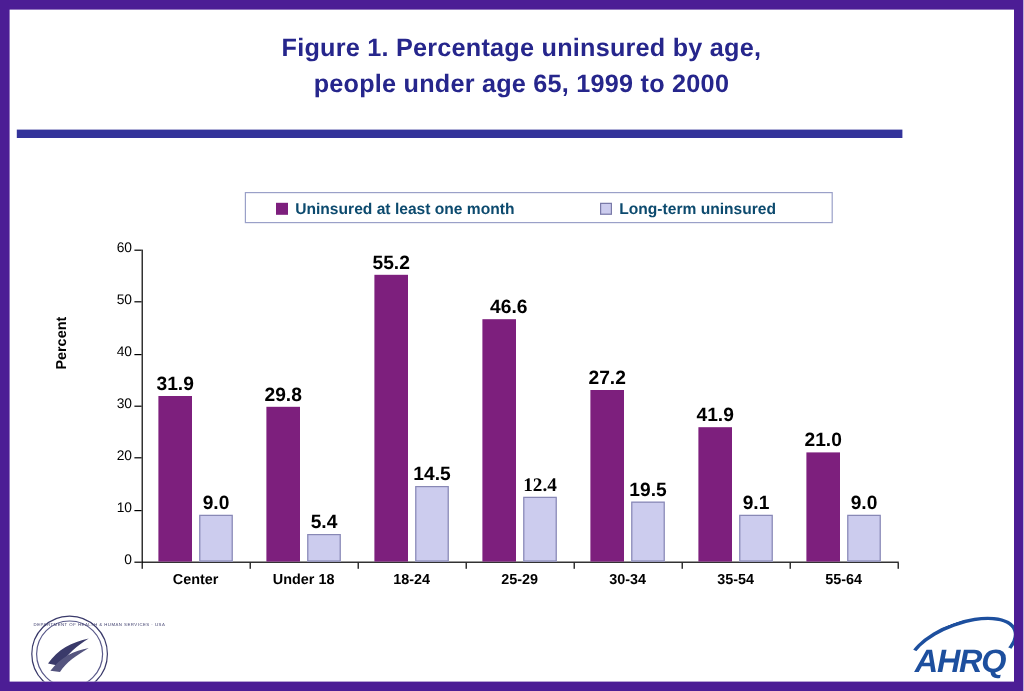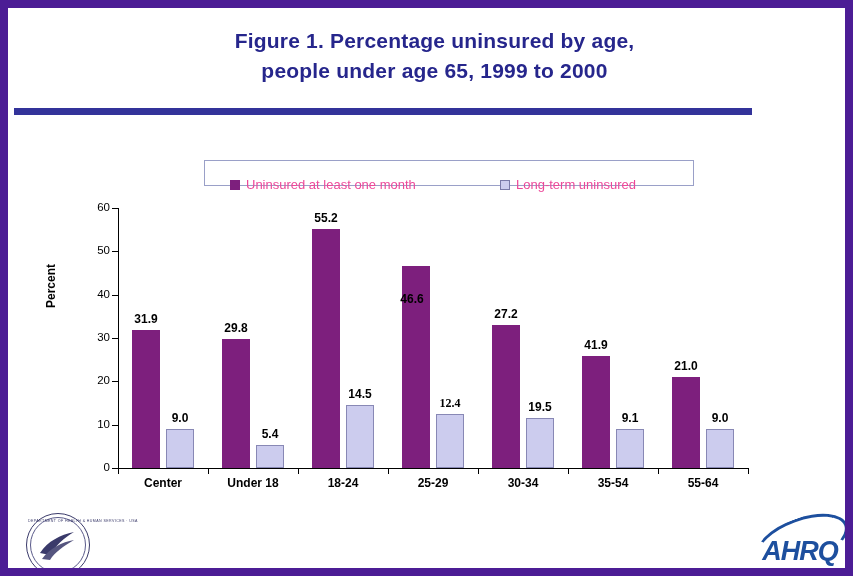--- a/index.html
+++ b/index.html
@@ -46,24 +46,24 @@
     left: 196px;
     top: 152px;
     width: 490px;
     height: 26px;
     border: 1px solid #9aa0c8;
     background: #ffffff;
     box-sizing: border-box;
   }
   .legend-item {
     position: absolute;
-    top: 16px;
+    top: 5px;
     font-size: 13px;
-    font-weight: normal;
-    color: #ec4899;
+    font-weight: bold;
+    color: #0c4a6e;
     white-space: nowrap;
   }
   .legend-item .swatch {
     display: inline-block;
     width: 10px;
     height: 10px;
     margin-right: 6px;
     vertical-align: -1px;
   }
   .legend-item-1 { left: 25px; }
@@ -123,21 +123,21 @@
     white-space: nowrap;
   }
   .bar {
     position: absolute;
     bottom: 0;
   }
   .bar.purple { background: #7d1f7d; }
   .bar.lav { background: #ccccee; border: 1px solid #8888b5; box-sizing: border-box; }
   .bar-label {
     position: absolute;
-    font-size: 12px;
+    font-size: 16px;
     font-weight: bold;
     color: #000;
     text-align: center;
     white-space: nowrap;
   }
   .cat-label {
     position: absolute;
     top: 468px;
     font-size: 12px;
     font-weight: bold;
@@ -284,21 +284,21 @@
       <div class="bar-label" style="left: 40px; width: 44px; top: 203px;">9.0</div>
       <div class="bar purple" style="left: 104px; width: 28px; height: 129.133px;"></div>
       <div class="bar-label" style="left: 96px; width: 44px; top: 112.867px;">29.8</div>
       <div class="bar lav" style="left: 138px; width: 28px; height: 23.4px;"></div>
       <div class="bar-label" style="left: 130px; width: 44px; top: 218.6px;">5.4</div>
       <div class="bar purple" style="left: 194px; width: 28px; height: 239.2px;"></div>
       <div class="bar-label" style="left: 186px; width: 44px; top: 2.8px;">55.2</div>
       <div class="bar lav" style="left: 228px; width: 28px; height: 62.8333px;"></div>
       <div class="bar-label" style="left: 220px; width: 44px; top: 179.167px;">14.5</div>
       <div class="bar purple" style="left: 284px; width: 28px; height: 201.933px;"></div>
-      <div class="bar-label" style="left: 272px; width: 44px; top: 40.0667px; margin-top: 44px;">46.6</div>
+      <div class="bar-label" style="left: 284px; width: 44px; top: 40.0667px;">46.6</div>
       <div class="bar lav" style="left: 318px; width: 28px; height: 53.7333px;"></div>
       <div class="bar-label" style="left: 310px; width: 44px; top: 188px; font-family: Liberation Serif, serif;">12.4</div>
       <div class="bar purple" style="left: 374px; width: 28px; height: 142.567px;"></div>
       <div class="bar-label" style="left: 366px; width: 44px; top: 99.4333px;">27.2</div>
       <div class="bar lav" style="left: 408px; width: 28px; height: 50.2667px;"></div>
       <div class="bar-label" style="left: 400px; width: 44px; top: 191.733px;">19.5</div>
       <div class="bar purple" style="left: 464px; width: 28px; height: 111.8px;"></div>
       <div class="bar-label" style="left: 456px; width: 44px; top: 130.2px;">41.9</div>
       <div class="bar lav" style="left: 498px; width: 28px; height: 39.4333px;"></div>
       <div class="bar-label" style="left: 490px; width: 44px; top: 202.567px;">9.1</div>

